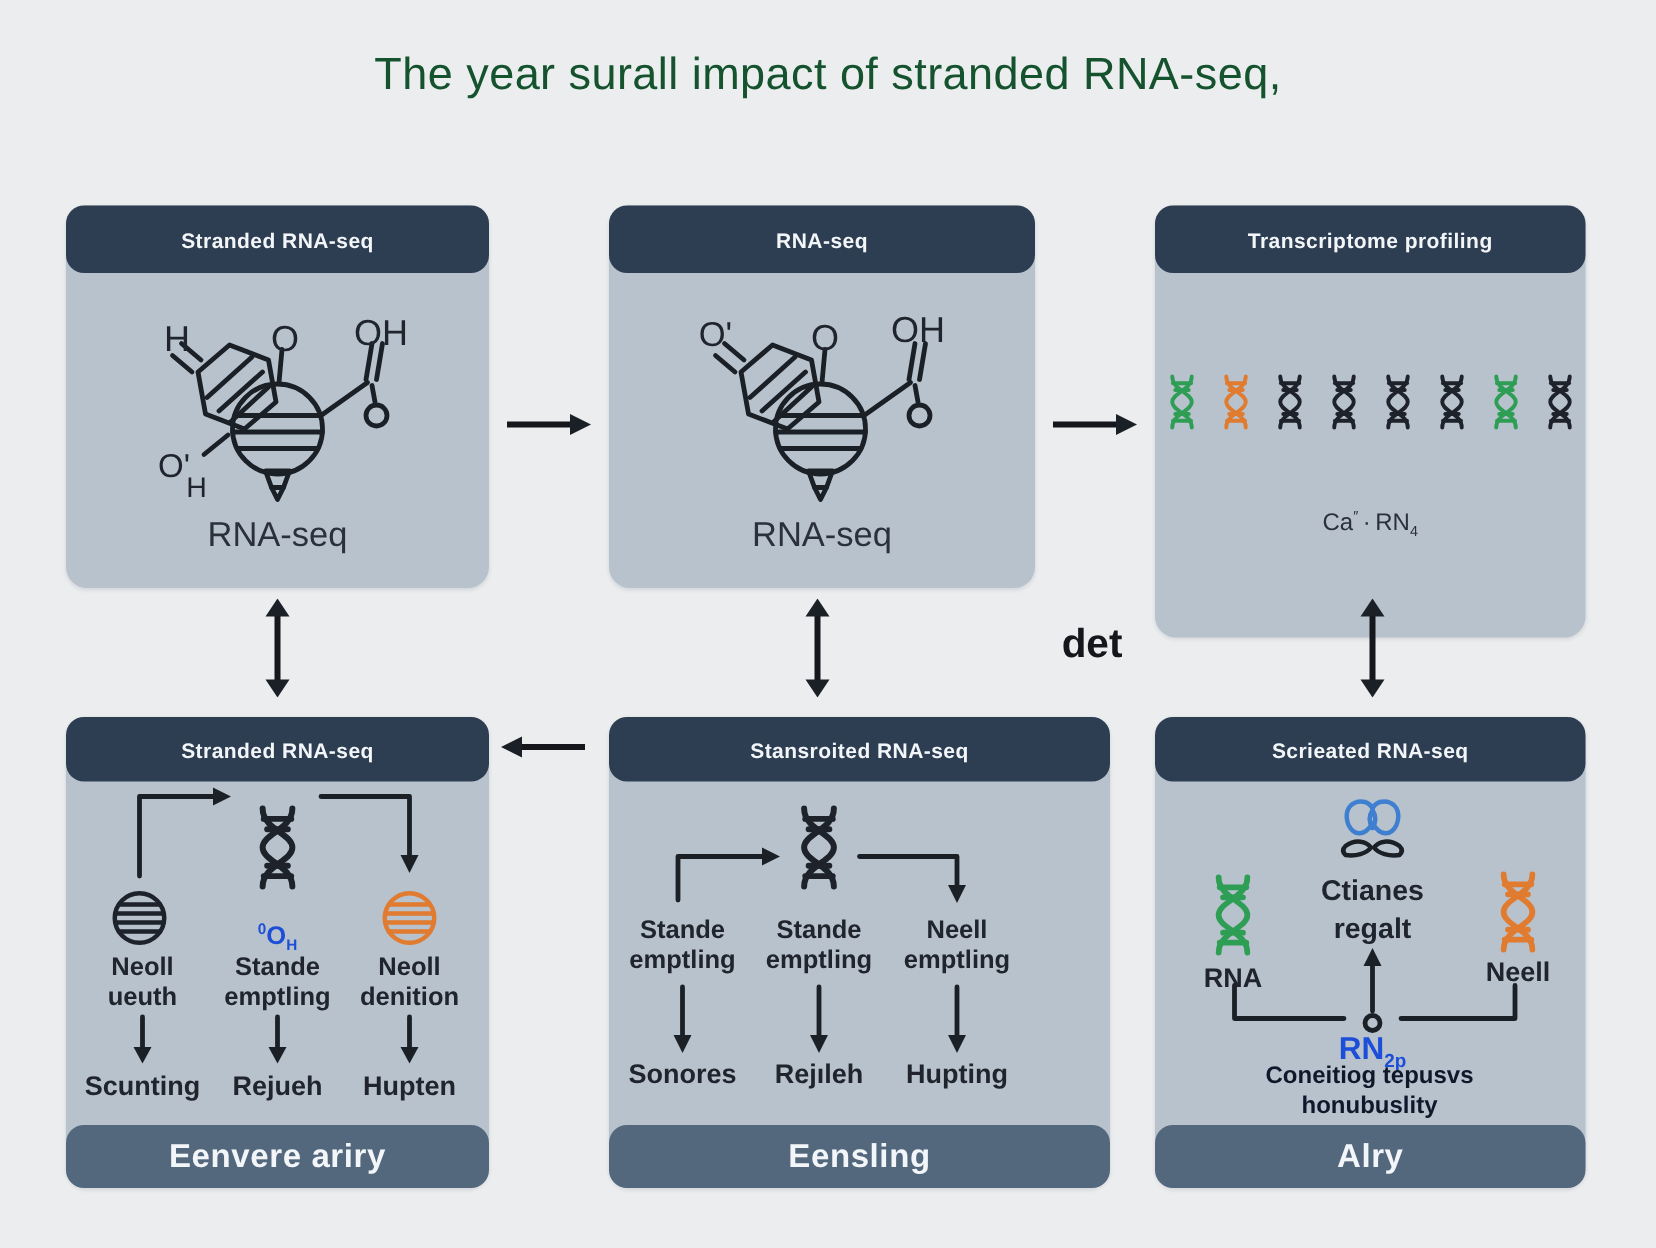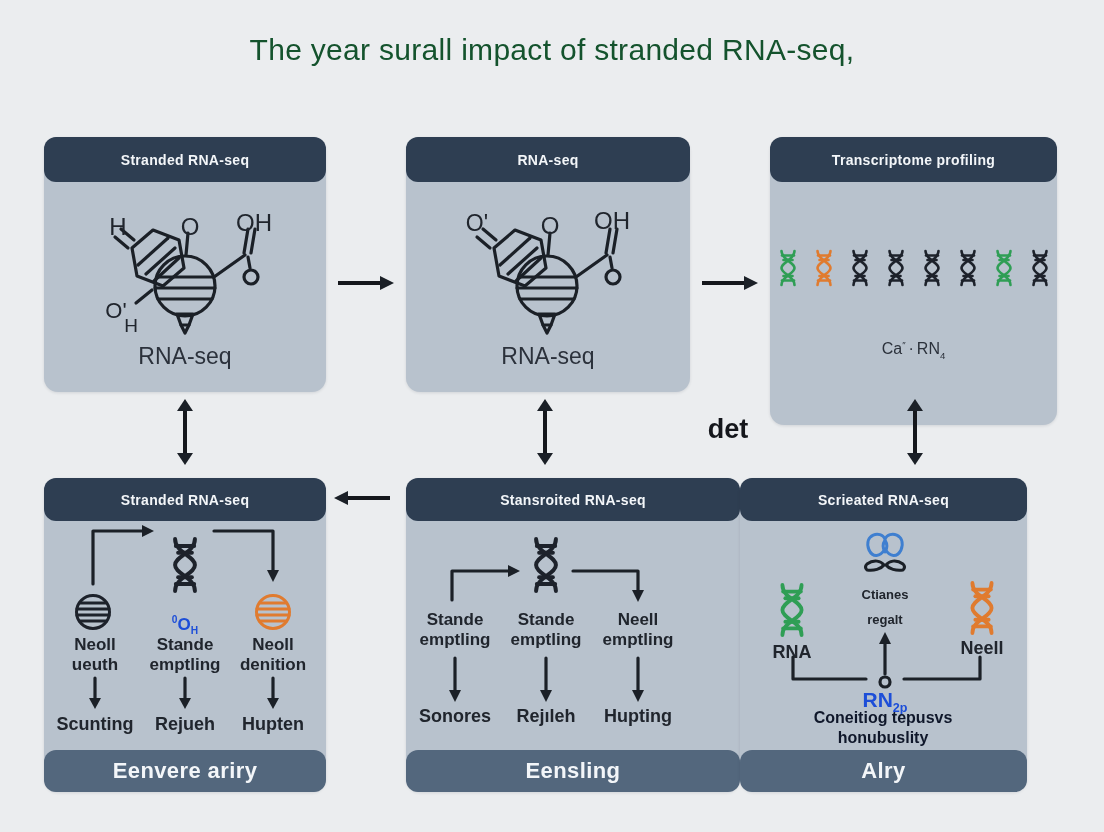--- a/index.html
+++ b/index.html
@@ -249,21 +249,21 @@
     <div class="col-label" style="left:140px;top:132px">Stande
 emptling</div>
     <div class="col-label" style="left:232px;top:132px">Neell
 emptling</div>
     <div class="word" style="left:49px;top:228px">Sonores</div>
     <div class="word" style="left:140px;top:228px">Rejıleh</div>
     <div class="word" style="left:232px;top:228px">Hupting</div>
     <div class="bar footer">Eensling</div>
   </div>
 
-  <div class="panel" style="left:740px;top:478px;width:287px;height:314px">
+  <div class="panel" style="left:770px;top:478px;width:287px;height:314px">
     <div class="bar header" style="height:43px">Scrieated RNA-seq</div>
     <svg class="overlay" width="287" height="314" viewBox="0 0 287 314">
       <g class="stroke" stroke-width="3">
         <line x1="145" y1="196" x2="145" y2="166"></line>
         <circle cx="145" cy="204" r="5"></circle>
         <path d="M53 179 V201 H126"></path>
         <path d="M164 201 H240 V179"></path>
       </g>
       <polygon class="fillhead" points="139,166 145,154 151,166"></polygon>
     </svg>
@@ -276,21 +276,21 @@
         <path d="M14 40 C21 35 28 37 31 41 C28 45 21 47 14 46 C12 44 12 42 14 40 Z"></path>
         <path d="M50 40 C43 35 36 37 33 41 C36 45 43 47 50 46 C52 44 52 42 50 40 Z"></path>
       </g>
     </svg>
     <svg class="helix" style="position:absolute;left:32px;top:104px;color:#2f9e55" width="40" height="56">
         <use href="#helix"></use>
       </svg>
     <svg class="helix" style="position:absolute;left:222px;top:102px;color:#e07b2f" width="40" height="56">
         <use href="#helix"></use>
       </svg>
-    <div class="col-label" style="left:145px;top:104px;font-size:13px;line-height:25px">Ctianes
+    <div class="col-label" style="left:145px;top:104px;font-size:19px;line-height:25px">Ctianes
 regalt</div>
     <div class="word" style="left:52px;top:164px">RNA</div>
     <div class="word" style="left:242px;top:160px">Neell</div>
     <div class="formula" style="left:145px;top:210px;font-size:21px">
       <span>RN</span><sub>2p</sub>
     </div>
     <div class="note" style="left:143px;top:230px">Coneitiog tepusvs honubuslity
 profiling</div>
     <div class="bar footer">Alry</div>
   </div>

